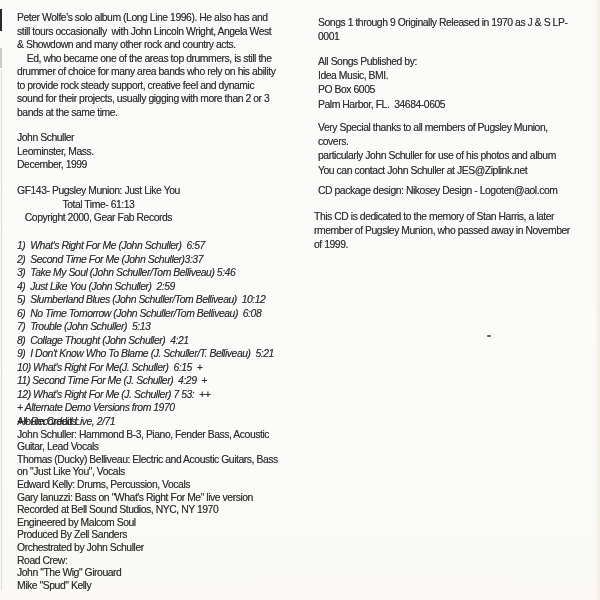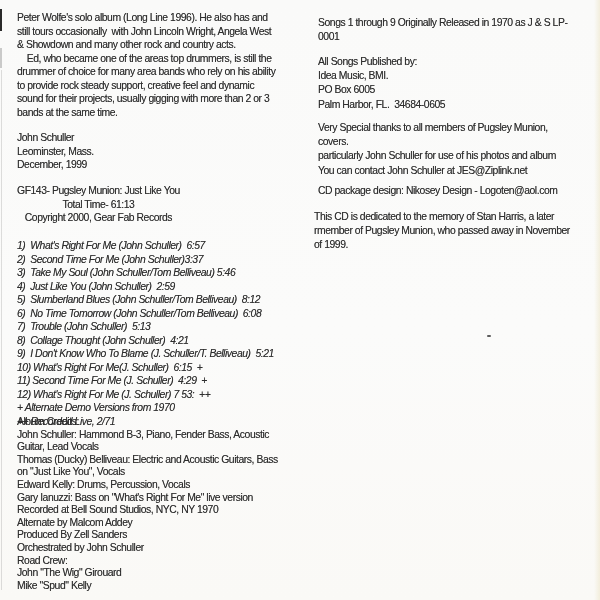--- a/index.html
+++ b/index.html
@@ -83,21 +83,21 @@
       <div class="line">GF143- Pugsley Munion: Just Like You</div>
       <div class="line">Total Time- 61:13</div>
       <div class="line">Copyright 2000, Gear Fab Records</div>
     </div>
 
   <div class="block" style="left:17px; top:239px;font-style:italic;">
       <div class="line">1)  What's Right For Me (John Schuller)  6:57</div>
       <div class="line">2)  Second Time For Me (John Schuller)3:37</div>
       <div class="line">3)  Take My Soul (John Schuller/Tom Belliveau) 5:46</div>
       <div class="line">4)  Just Like You (John Schuller)  2:59</div>
-      <div class="line">5)  Slumberland Blues (John Schuller/Tom Belliveau)  8:12</div>
+      <div class="line">5)  Slumberland Blues (John Schuller/Tom Belliveau)  10:12</div>
       <div class="line">6)  No Time Tomorrow (John Schuller/Tom Belliveau)  6:08</div>
       <div class="line">7)  Trouble (John Schuller)  5:13</div>
       <div class="line">8)  Collage Thought (John Schuller)  4:21</div>
       <div class="line">9)  I Don't Know Who To Blame (J. Schuller/T. Belliveau)  5:21</div>
       <div class="line">10) What's Right For Me(J. Schuller)  6:15  +</div>
       <div class="line">11) Second Time For Me (J. Schuller)  4:29  +</div>
       <div class="line">12) What's Right For Me (J. Schuller) 7 53:  ++</div>
       <div class="line">+ Alternate Demo Versions from 1970</div>
       <div class="line">++ Recorded Live, 2/71</div>
     </div>
@@ -105,21 +105,21 @@
   <div class="block credits-block" style="left:17px; top:416px;">
     <div class="line bold">Album Credits:</div>
     <div>
         <div class="line">John Schuller: Hammond B-3, Piano, Fender Bass, Acoustic</div>
         <div class="line">Guitar, Lead Vocals</div>
         <div class="line">Thomas (Ducky) Belliveau: Electric and Acoustic Guitars, Bass</div>
         <div class="line">on "Just Like You", Vocals</div>
         <div class="line">Edward Kelly: Drums, Percussion, Vocals</div>
         <div class="line">Gary Ianuzzi: Bass on "What's Right For Me" live version</div>
         <div class="line">Recorded at Bell Sound Studios, NYC, NY 1970</div>
-        <div class="line">Alternate by Malcom Addey</div>
+        <div class="line">Engineered by Malcom Soul</div>
         <div class="line">Produced By Zell Sanders</div>
         <div class="line">Orchestrated by John Schuller</div>
         <div class="line">Road Crew:</div>
         <div class="line">John "The Wig" Girouard</div>
         <div class="line">Mike "Spud" Kelly</div>
       </div>
   </div>
 
   <div class="block right-col" style="left:318px; top:16px;">
       <div class="line">Songs 1 through 9 Originally Released in 1970 as J &amp; S LP-</div>

